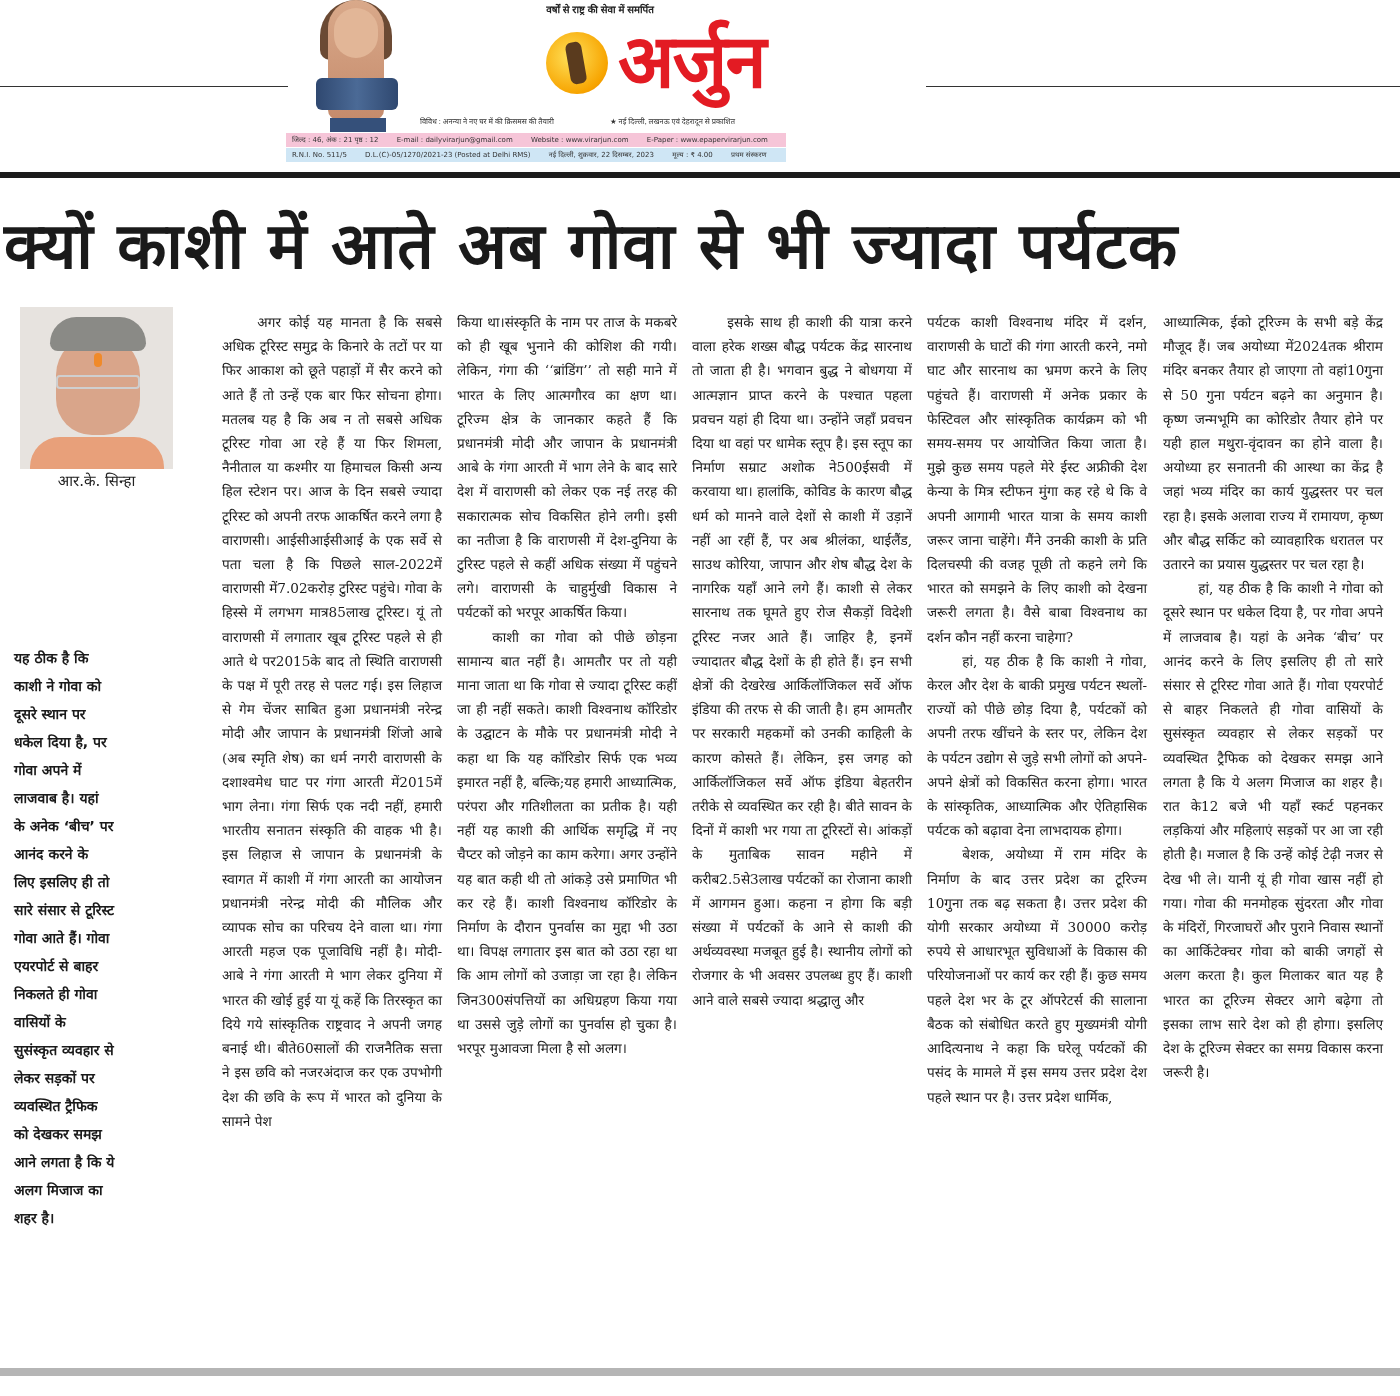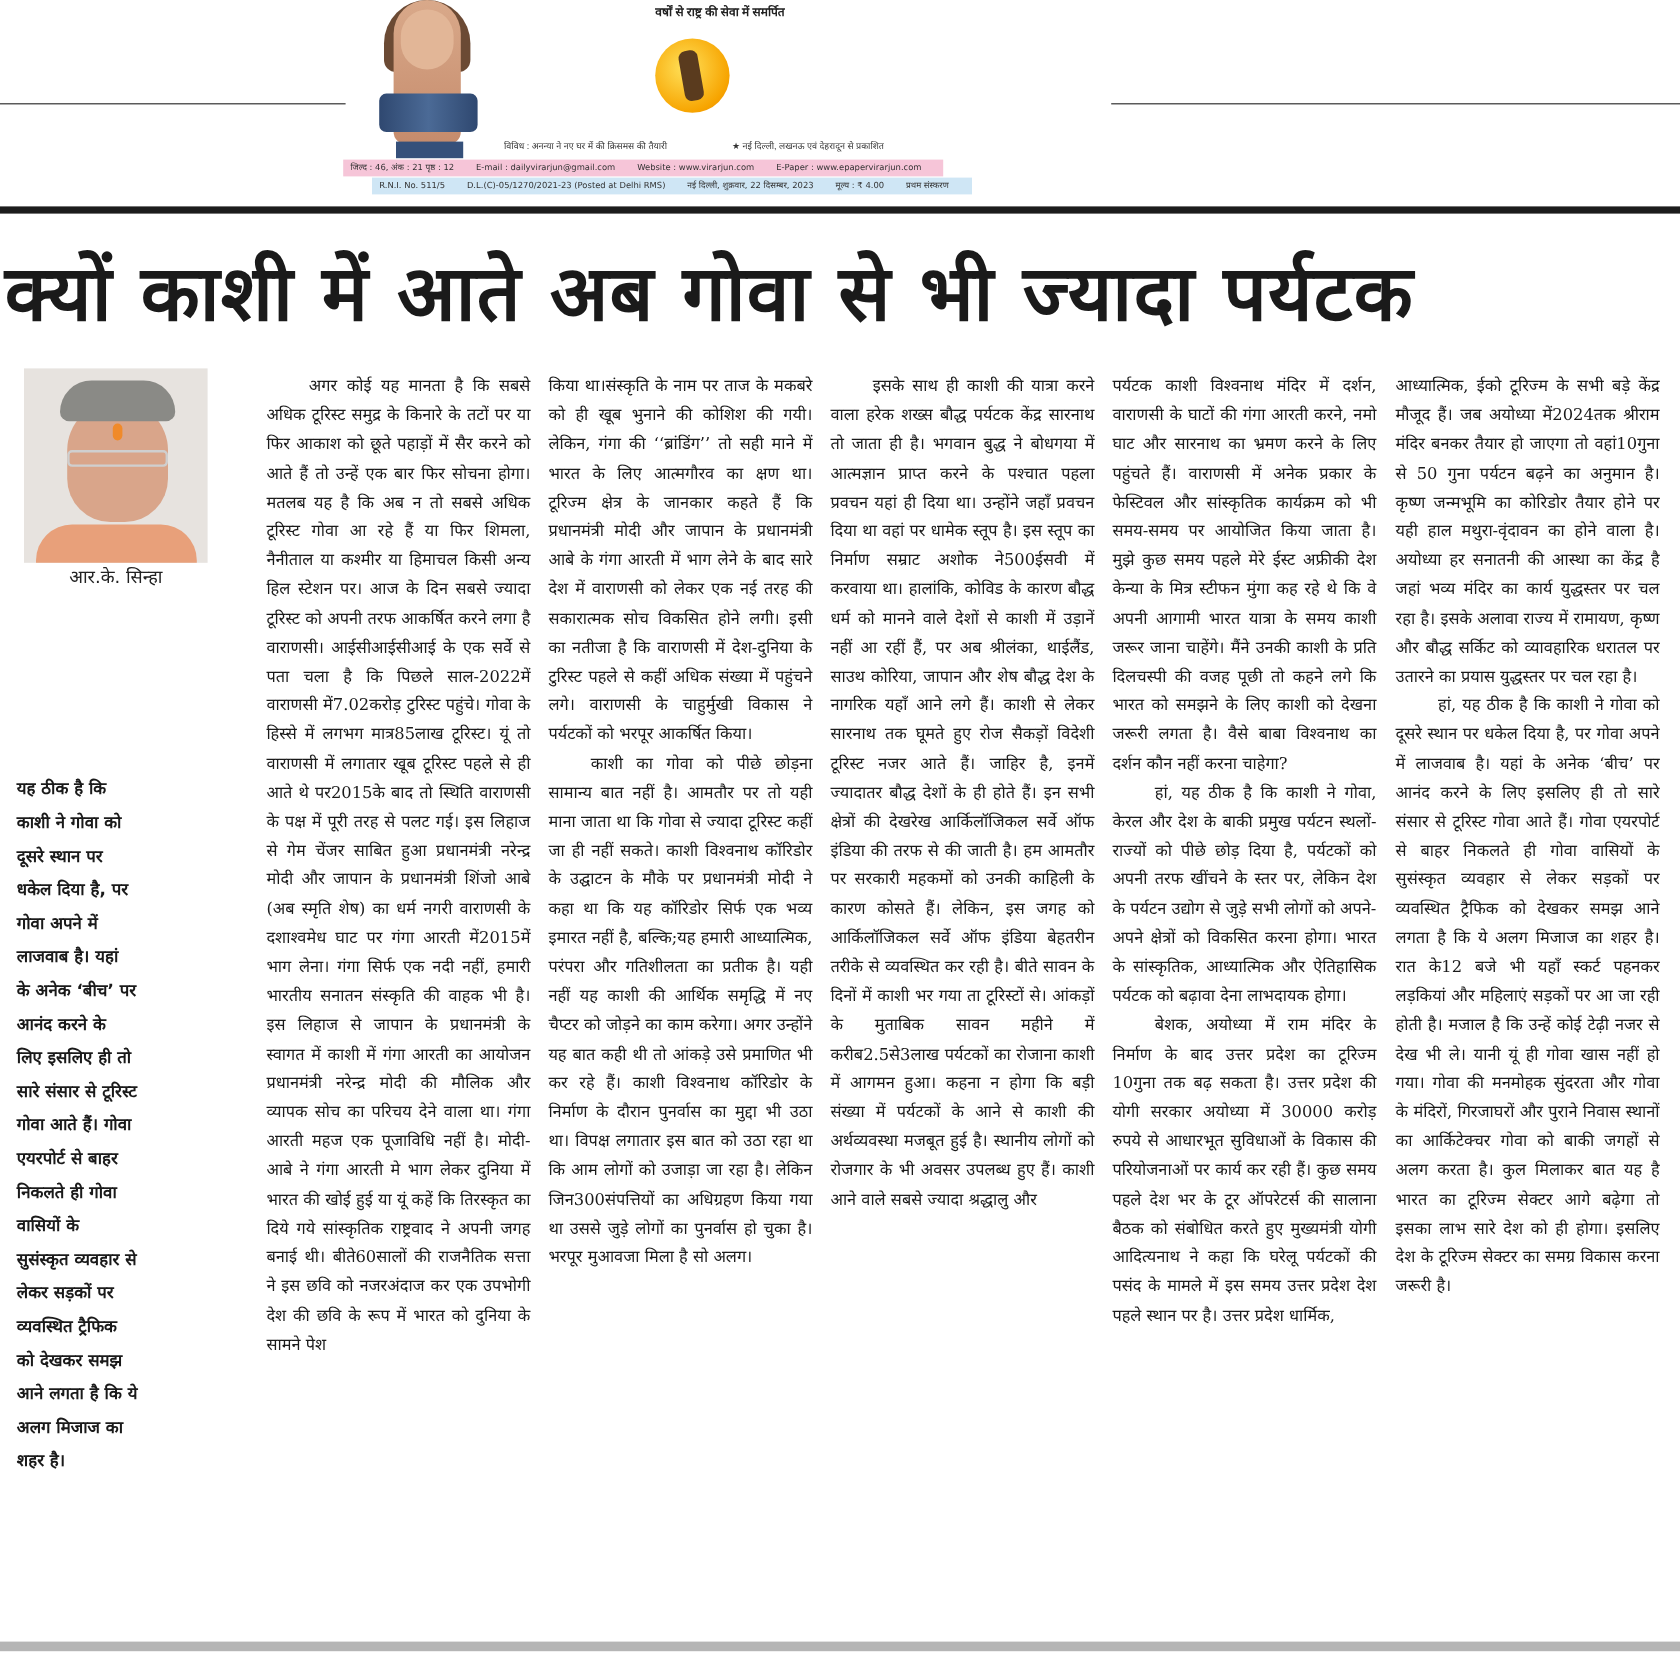--- a/index.html
+++ b/index.html
@@ -15,24 +15,24 @@
   .mh-photo-left .face { position:absolute; left:44px; top:8px; width:44px; height:50px; background:#e2b697; border-radius: 22px; }
   .mh-photo-left .top { position:absolute; left:26px; top:78px; width:82px; height:32px; background: linear-gradient(90deg,#2f4870,#4b6a96,#2f4870); border-radius: 6px; }
   .mh-photo-left .skirt { position:absolute; left:40px; top:118px; width:56px; height:14px; background:#35507a; }
 
   .mh-tagline { position: absolute; left: 510px; top: 2px; width: 180px; text-align: center; font-family: Liberation Sans, sans-serif; font-size: 10px; font-weight: bold; color: #222; }
   .mh-logo { position: absolute; left: 428px; top: 12px; width: 362px; height: 88px; }
   .mh-logo .word1 { position: absolute; left: 0; top: -4px; font-family: "DejaVu Sans", sans-serif; font-size: 74px; font-weight: bold; color: #e31b23; letter-spacing: -2px; }
   .mh-logo .word2 { position: absolute; left: 190px; top: -4px; font-family: "DejaVu Sans", sans-serif; font-size: 74px; font-weight: bold; color: #e31b23; letter-spacing: -2px; }
   .mh-logo .emblem { position: absolute; left: 118px; top: 20px; width: 62px; height: 62px; border-radius: 50%; background: radial-gradient(circle at 40% 40%, #ffe15a, #f7a400 70%, #e67e00); }
   .mh-logo .emblem:after { content:""; position:absolute; left:22px; top:10px; width:16px; height:42px; background:#5a3b1e; border-radius: 6px; transform: rotate(-10deg); }
-  .mh-subline { position: absolute; left: 420px; top: 116px; width: 370px; font-family: Liberation Sans, sans-serif; font-size: 7.5px; color: #333; white-space: nowrap; }
+  .mh-subline { position: absolute; left: 420px; top: 116px; width: 370px; font-family: Liberation Serif, serif; font-size: 7.5px; color: #333; white-space: nowrap; }
   .mh-subline .right { position: absolute; left: 190px; top: 0; }
   .mh-band-pink { position: absolute; left: 286px; top: 133px; width: 500px; height: 14px; background: #f6c5d8; font-family: "DejaVu Sans", sans-serif; font-size: 7px; color: #333; line-height: 14px; white-space: nowrap; overflow: hidden; }
-  .mh-band-blue { position: absolute; left: 286px; top: 148px; width: 500px; height: 14px; background: #cfe6f5; font-family: "DejaVu Sans", sans-serif; font-size: 7px; color: #333; line-height: 14px; white-space: nowrap; overflow: hidden; margin-left: 24px; }
+  .mh-band-blue { position: absolute; left: 286px; top: 148px; width: 500px; height: 14px; background: #cfe6f5; font-family: "DejaVu Sans", sans-serif; font-size: 7px; color: #333; line-height: 14px; white-space: nowrap; overflow: hidden; }
   .mh-band-pink span, .mh-band-blue span { display: inline-block; margin-left: 6px; margin-right: 10px; }
 
   .mh-news { position: absolute; left: 788px; top: 0; width: 140px; height: 165px; }
   .mh-news .cat { position:absolute; left:0; top:3px; width:140px; text-align:center; font-family:"DejaVu Sans", sans-serif; font-size: 10px; color: #1e4f8f; font-weight: bold; }
   .mh-news .head1 { position:absolute; left:2px; top:22px; width:136px; text-align:center; font-family:"DejaVu Serif", serif; font-size: 11px; font-weight: bold; color: #222; white-space: nowrap; }
   .mh-news .head2 { position:absolute; left:2px; top:42px; width:136px; text-align:center; font-family:"DejaVu Serif", serif; font-size: 11px; font-weight: bold; color: #222; white-space: nowrap; }
   .mh-news .photo { position:absolute; left:2px; top:66px; width:134px; height:96px; background: linear-gradient(180deg,#3c5a6a 0%,#2d4350 22%,#7a5a3a 24%,#8d6a48 60%,#6b4c33 100%); overflow:hidden; }
   .mh-news .photo .p1 { position:absolute; left:34px; top:10px; width:44px; height:46px; background:#c89a7c; border-radius:22px 22px 18px 18px; }
   .mh-news .photo .p1h { position:absolute; left:32px; top:6px; width:48px; height:18px; background:#222; border-radius:22px 22px 4px 4px; }
   .mh-news .photo .b1 { position:absolute; left:18px; top:52px; width:80px; height:50px; background:#8a6a48; border-radius: 20px 20px 0 0; }
@@ -82,20 +82,21 @@
     <div class="hair"></div>
     <div class="skin"></div>
     <div class="face"></div>
     <div class="top"></div>
     <div class="skirt"></div>
   </div>
 
   <div class="mh-tagline">वर्षों से राष्ट्र की सेवा में समर्पित</div>
   <div class="mh-logo">
     <span class="emblem"></span>
+    <span class="word2">अर्जुन</span>
   </div>
   <div class="mh-subline">
     <span>विविध : अनन्या ने नए घर में की क्रिसमस की तैयारी</span>
     <span class="right">★ नई दिल्ली, लखनऊ एवं देहरादून से प्रकाशित</span>
   </div>
   <div class="mh-band-pink">
     <span>जिल्द : 46, अंक : 21 पृष्ठ : 12</span>
     <span>E-mail : dailyvirarjun@gmail.com</span>
     <span>Website : www.virarjun.com</span>
     <span>E-Paper : www.epapervirarjun.com</span>

